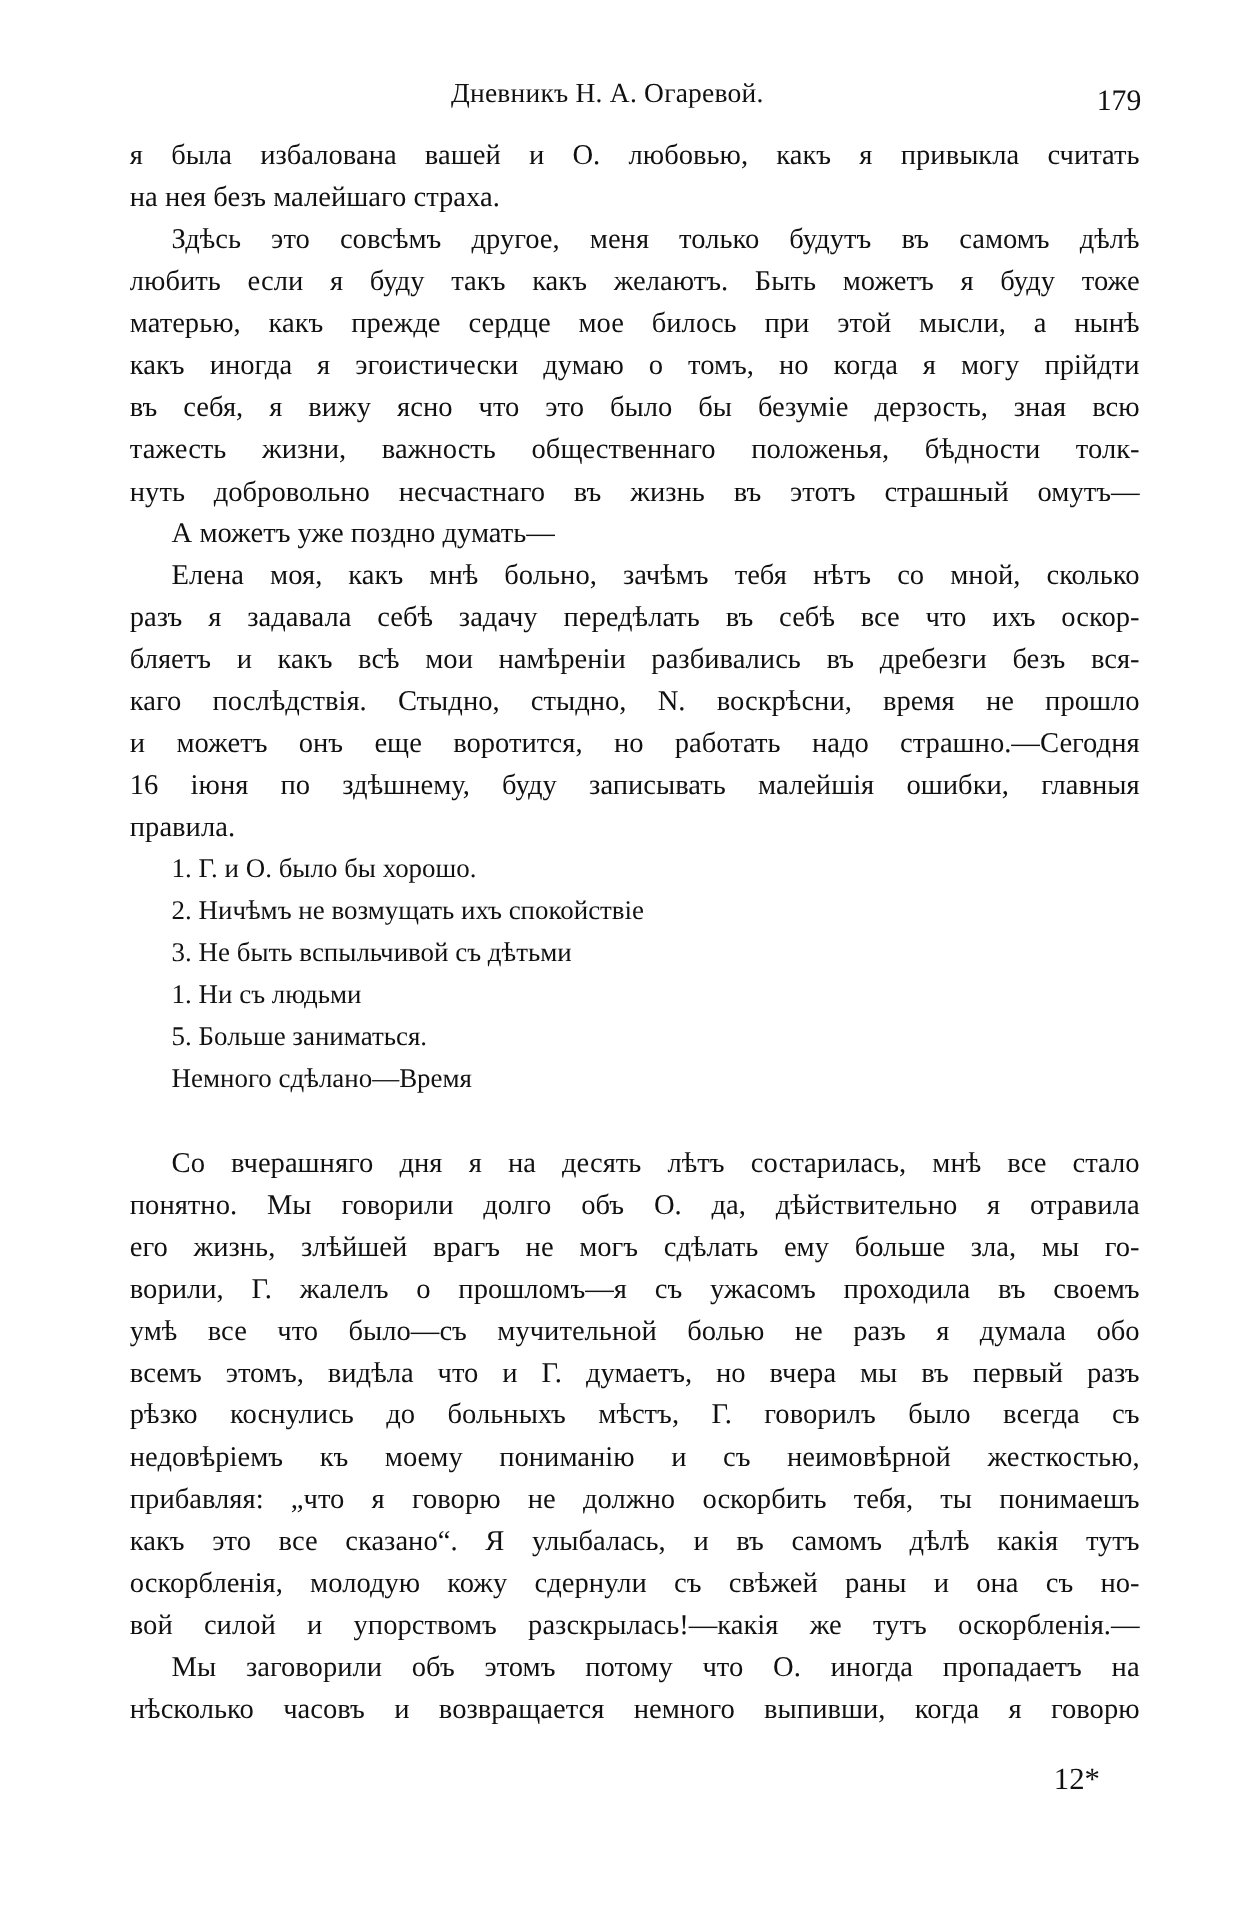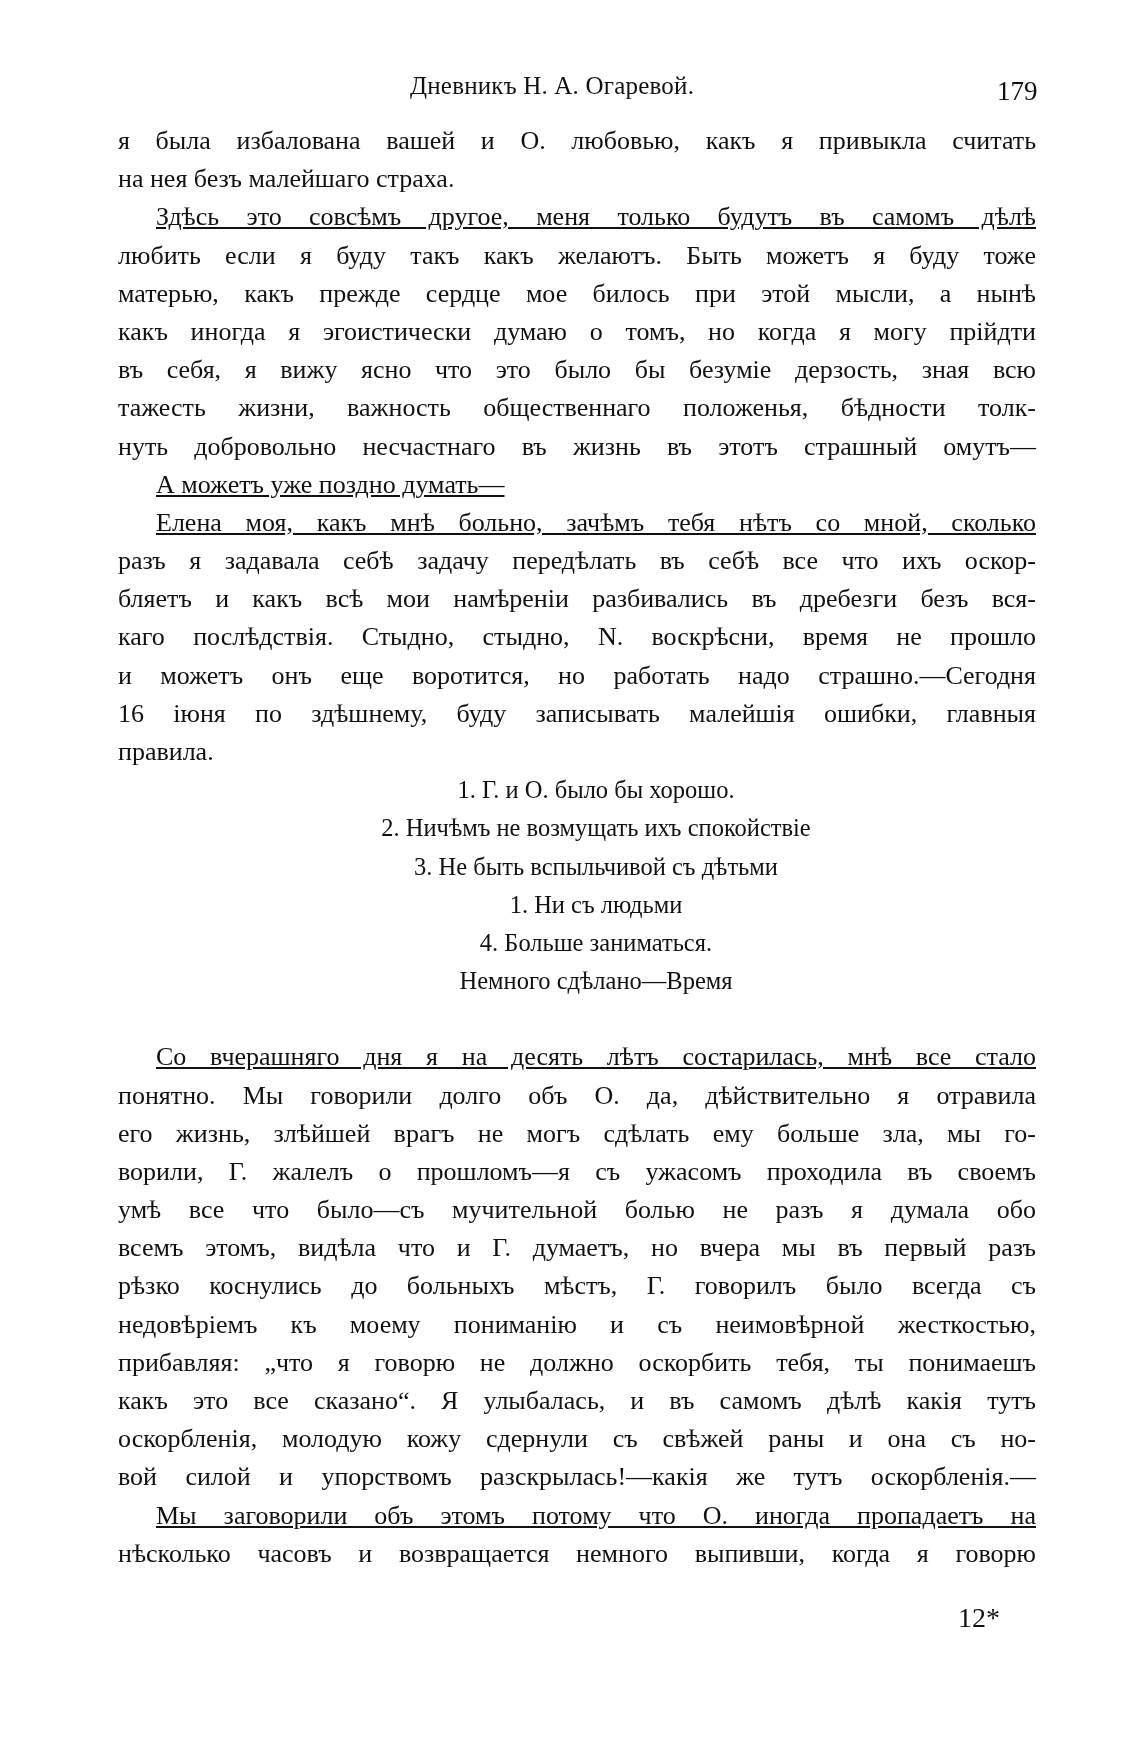--- a/index.html
+++ b/index.html
@@ -5,23 +5,23 @@
   html, body { margin: 0; padding: 0; background: #ffffff; }
   body { width: 1140px; height: 1739px; position: relative; overflow: hidden;
          font-family: "Liberation Serif", "DejaVu Serif", serif; color: #111; }
   .header { position: absolute; top: 58px; left: 0; width: 1140px; height: 40px; margin-top: 14px; }
   .running-title { position: absolute; left: 410px; top: 0; font-size: 25px; letter-spacing: 0.2px; }
   .page-number { position: absolute; left: 997px; top: 4px; font-size: 27px; }
   .body-text { position: absolute; left: 118px; top: 122px; width: 918px; }
   .line { height: 38.2px; line-height: 38.2px; font-size: 26px; white-space: nowrap;
           text-align: justify; text-align-last: justify; overflow: visible; }
   .line.last { text-align-last: left; }
-  .line.indent { padding-left: 38px; text-decoration: underline; }
+  .line.indent { padding-left: 38px; }
   .gap { height: 38px; }
-  .list-item { height: 38.2px; line-height: 38.2px; font-size: 24.5px; padding-left: 38px; white-space: nowrap; text-align: center; }
+  .list-item { height: 38.2px; line-height: 38.2px; font-size: 24.5px; padding-left: 38px; white-space: nowrap; }
   .signature-mark { position: absolute; left: 958px; top: 1602px; font-size: 28px; }
 </style>
 </head>
 <body>
 
 <div class="header">
   <span class="running-title">Дневникъ Н. А. Огаревой.</span>
   <span class="page-number">179</span>
 </div>
 
@@ -54,21 +54,21 @@
     <div class="line">и можетъ онъ еще воротится, но работать надо страшно.—Сегодня</div>
     <div class="line">16 іюня по здѣшнему, буду записывать малейшія ошибки, главныя</div>
     <div class="line last">правила.</div>
   </div>
 
   <div>
     <div class="list-item">1. Г. и О. было бы хорошо.</div>
     <div class="list-item">2. Ничѣмъ не возмущать ихъ спокойствіе</div>
     <div class="list-item">3. Не быть вспыльчивой съ дѣтьми</div>
     <div class="list-item">1. Ни съ людьми</div>
-    <div class="list-item">4. Больше заниматься.</div>
+    <div class="list-item">5. Больше заниматься.</div>
     <div class="list-item">Немного сдѣлано—Время</div>
   </div>
 
   <div class="gap"></div>
 
   <div>
     <div class="line indent">Со вчерашняго дня я на десять лѣтъ состарилась, мнѣ все стало</div>
     <div class="line">понятно. Мы говорили долго объ О. да, дѣйствительно я отравила</div>
     <div class="line">его жизнь, злѣйшей врагъ не могъ сдѣлать ему больше зла, мы го-</div>
     <div class="line">ворили, Г. жалелъ о прошломъ—я съ ужасомъ проходила въ своемъ</div>

